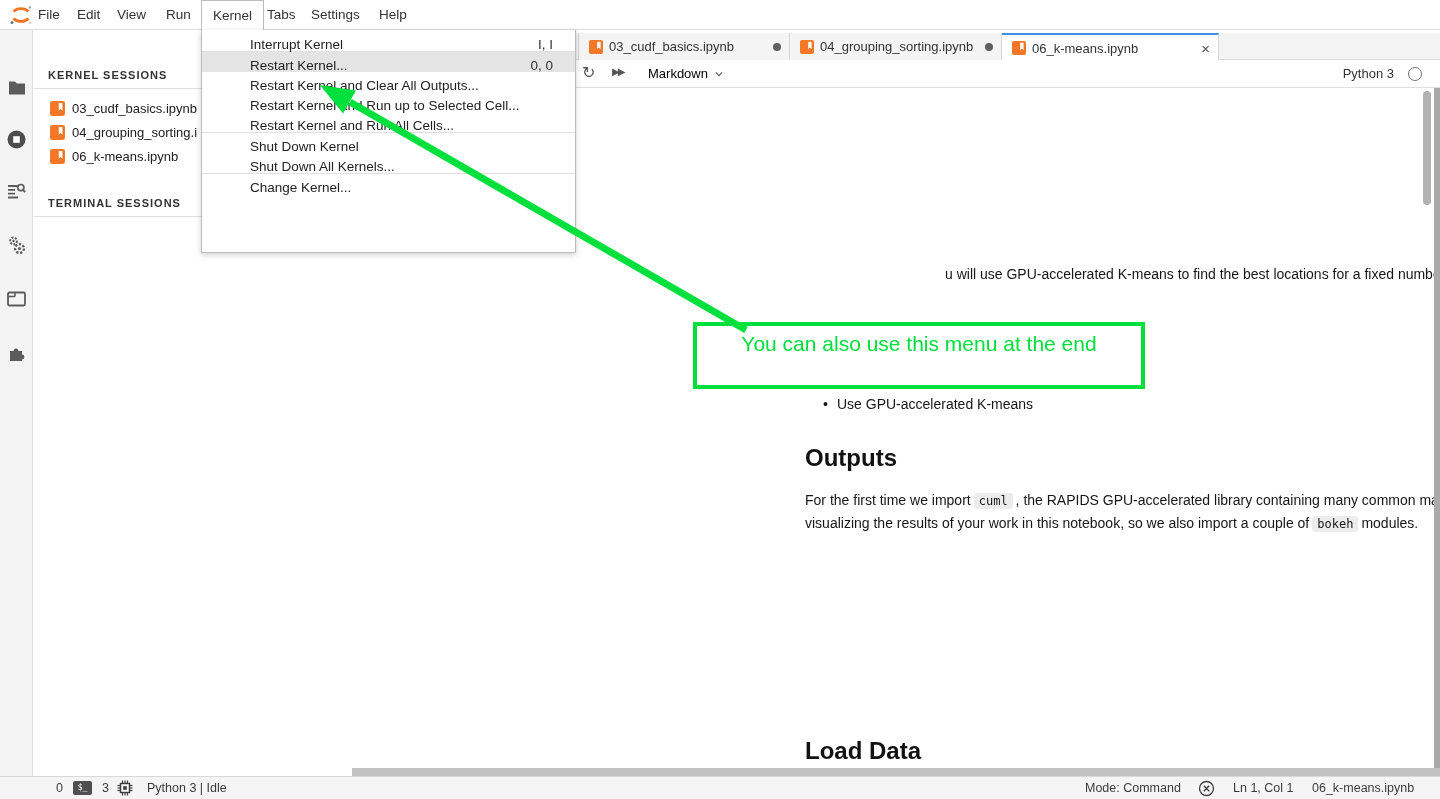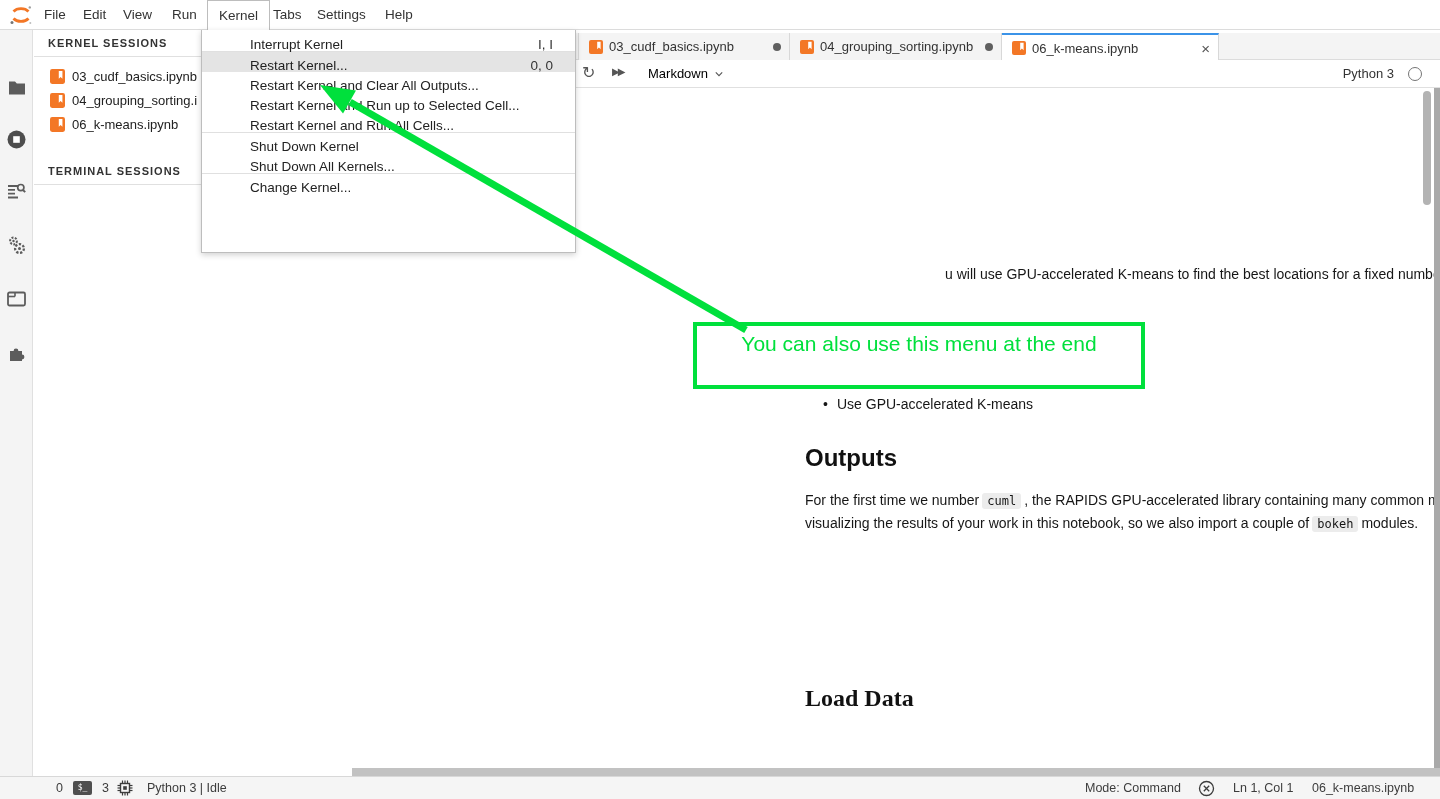--- a/index.html
+++ b/index.html
@@ -3,41 +3,41 @@
 <meta charset="utf-8">
 <style>
   * { margin:0; padding:0; box-sizing:border-box; }
   html,body { background:#fff; }
   body { font-family:"Liberation Sans","DejaVu Sans",sans-serif; color:#212121; }
   .stage { position:relative; width:1440px; height:799px; overflow:hidden; background:#fff; }
 
   
   .menubar { position:absolute; left:0; top:0; width:1440px; height:30px; background:#fff; border-bottom:1px solid #dcdcdc; z-index:40; }
   .logo { position:absolute; left:8px; top:2px; width:26px; height:26px; }
-  .mb-item { position:absolute; top:0; height:30px; line-height:30px; font-size:13.5px; color:#333; padding:0 6px; cursor:default;margin-left:6px; }
+  .mb-item { position:absolute; top:0; height:30px; line-height:30px; font-size:13.5px; color:#333; padding:0 6px; cursor:default; }
   .mbi0{left:32px}.mbi1{left:71px}.mbi2{left:111px}.mbi3{left:160px}
   .mbi4{left:201px; padding:0 11px; background:#fff; border:1px solid #bdbdbd; border-bottom:none; height:31px;}
   .mbi5{left:261px}.mbi6{left:305px}.mbi7{left:373px}
 
   
   .dropdown { position:absolute; left:201px; top:30px; width:375px; height:223px; background:#fff; border:1px solid #bdbdbd; border-top:none; box-shadow:0 2px 6px rgba(0,0,0,.18); z-index:50; padding-top:1px; }
   .menu-item { position:relative; height:20px; line-height:27px; font-size:13.5px; color:#222; padding-left:48px; }
   .menu-item.hl { background:#e4e4e4; }
   .mi-shortcut { position:absolute; right:22px; top:0; color:#333; }
   .menu-sep { height:0; border-top:1px solid #e0e0e0; margin:0; }
 
   
   .iconstrip { position:absolute; left:0; top:30px; width:33px; height:746px; background:#f4f4f4; border-right:1px solid #e0e0e0; z-index:5; }
   .strip-icon { position:absolute; left:0; width:33px; height:34px; display:flex; align-items:center; justify-content:center; }
   .si0{top:40px}.si1{top:92px}.si2{top:144px}.si3{top:198px}.si4{top:252px}.si5{top:305px}
 
   
   .sidepanel { position:absolute; left:34px; top:30px; width:326px; height:746px; background:#fff; z-index:4; }
   .panel-h { height:26px; line-height:26px; padding-left:14px; font-size:11px; font-weight:bold; letter-spacing:1px; color:#333; }
-  .ph1 { } .ph2 { margin-top:22px; }
+  .ph1 { margin-top:32px; } .ph2 { margin-top:22px; }
   .panel-div { border-top:1px solid #e0e0e0; }
   .sess-item { height:24px; display:flex; align-items:center; padding-left:16px; font-size:13px; color:#212121; white-space:nowrap; overflow:hidden; }
   .sess-item svg { margin-right:7px; flex:none; }
 
   
   .tabbar { position:absolute; left:360px; top:33px; width:1080px; height:27px; background:#f4f4f4; border-bottom:1px solid #dcdcdc; z-index:6; }
   .tab { position:absolute; top:0; height:27px; display:flex; align-items:center; padding:0 8px 0 10px; font-size:13px; color:#333; background:#f4f4f4; border-right:1px solid #d8d8d8; }
   .tab svg { margin-right:6px; flex:none; }
   .tab .t-title { flex:1; white-space:nowrap; overflow:hidden; }
   .tab0 { left:218px; width:212px; border-left:1px solid #d8d8d8; }
@@ -62,21 +62,21 @@
   .vscroll-thumb { position:absolute; left:1423px; top:91px; width:8px; height:114px; border-radius:4px; background:#b3b3b3; z-index:7; }
   .right-strip { position:absolute; left:1434px; top:88px; width:6px; height:680px; background:#a9a9a9; z-index:7; }
 
   .md-p { position:absolute; font-size:14px; line-height:22px; color:#161616; }
   .p1 { left:585px; top:175px; width:830px; }
   .p2 { left:445px; top:271px; }
   .p4 { left:445px; top:661px; }
   .bullet { position:absolute; left:477px; top:308px; font-size:14px; color:#161616; }
   .bullet::before { content:"•"; position:absolute; left:-14px; }
   .md-h { position:absolute; left:445px; font-size:24px; font-weight:bold; color:#111; }
-  .h-imports { top:356px; } .h-load { top:597px;font-family:Liberation Serif, serif; }
+  .h-imports { top:356px; } .h-load { top:649px; }
   .p3 { left:445px; top:401px; width:908px; }
   .tok-icode { font-family:"DejaVu Sans Mono","Liberation Mono",monospace; font-size:12px; background:#ececec; padding:1px 5px; border-radius:3px; margin:0 3px; }
 
   .cell { position:absolute; left:445px; width:960px; background:#f7f7f7; border:1px solid #d6d6d6; padding:8px 10px; font-family:"DejaVu Sans Mono","Liberation Mono",monospace; font-size:13px; }
   .cell1 { top:462px; height:135px; }
   .cell2 { top:703px; height:50px; }
   .cell3 { top:761px; height:7px; padding:0; border-bottom:none; }
   .code-line { height:17px; line-height:17px; white-space:pre; color:#212121; }
   .tok-kw { color:#008000; font-weight:bold; }
   .tok-str { color:#ba2121; }
@@ -105,21 +105,21 @@
 </style>
 </head>
 <body>
 
 <div class="stage">
 
   <div class="nbarea">
     <div class="md-p p1">u will use GPU-accelerated K-means to find the best locations for a fixed number of humanitarian supply airdrop depots.</div>
     <div class="bullet">Use GPU-accelerated K-means</div>
     <div class="md-h h-imports">Outputs</div>
-    <div class="md-p p3"><span>For the first time we number</span><span class="tok-icode">cuml</span><span>, the RAPIDS GPU-accelerated library containing many common machine learning algorithms. We will be visualizing the results of your work in this notebook, so we also import a couple of</span><span class="tok-icode">bokeh</span><span>modules.</span></div>
+    <div class="md-p p3"><span>For the first time we import</span><span class="tok-icode">cuml</span><span>, the RAPIDS GPU-accelerated library containing many common machine learning algorithms. We will be visualizing the results of your work in this notebook, so we also import a couple of</span><span class="tok-icode">bokeh</span><span>modules.</span></div>
     <div class="md-h h-load">Load Data</div>
   </div>
 
   <div class="prompt prompt1">[ ]:</div>
   <div class="cell cell1">
     <div class="code-line"><span class="tok-kw">import</span><span> cudf</span></div>
     <div class="code-line"><span class="tok-kw">import</span><span> cuml</span></div>
     <div class="code-line"></div>
     <div class="code-line"><span class="tok-kw">import</span><span> cupy </span><span class="tok-kw">as</span><span> cp</span></div>
     <div class="code-line"></div>

